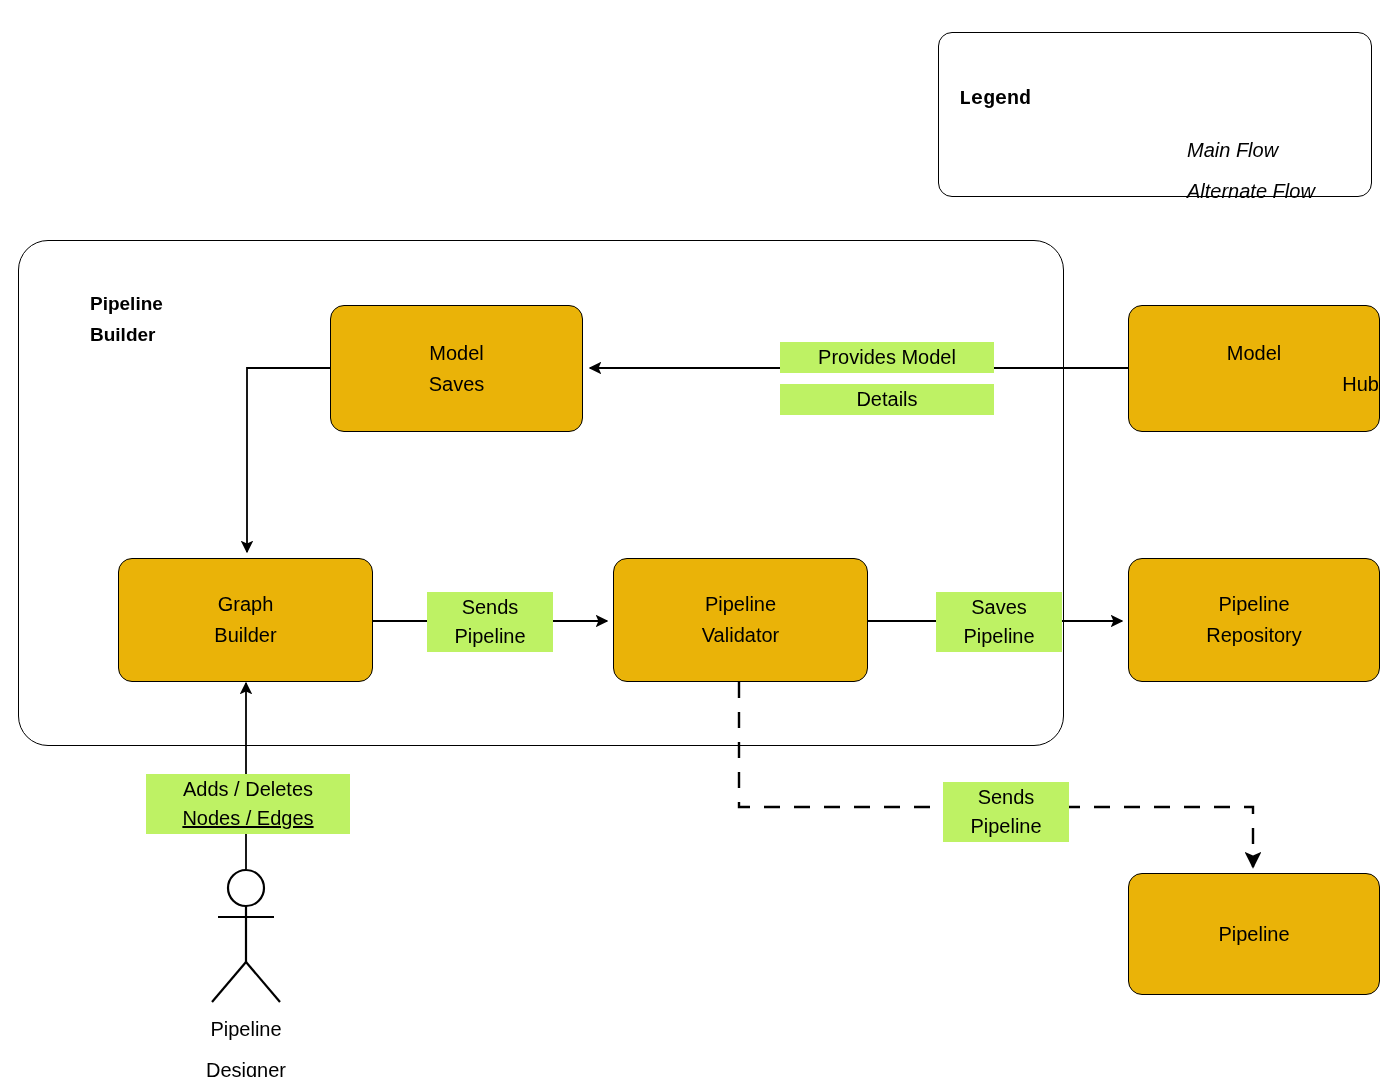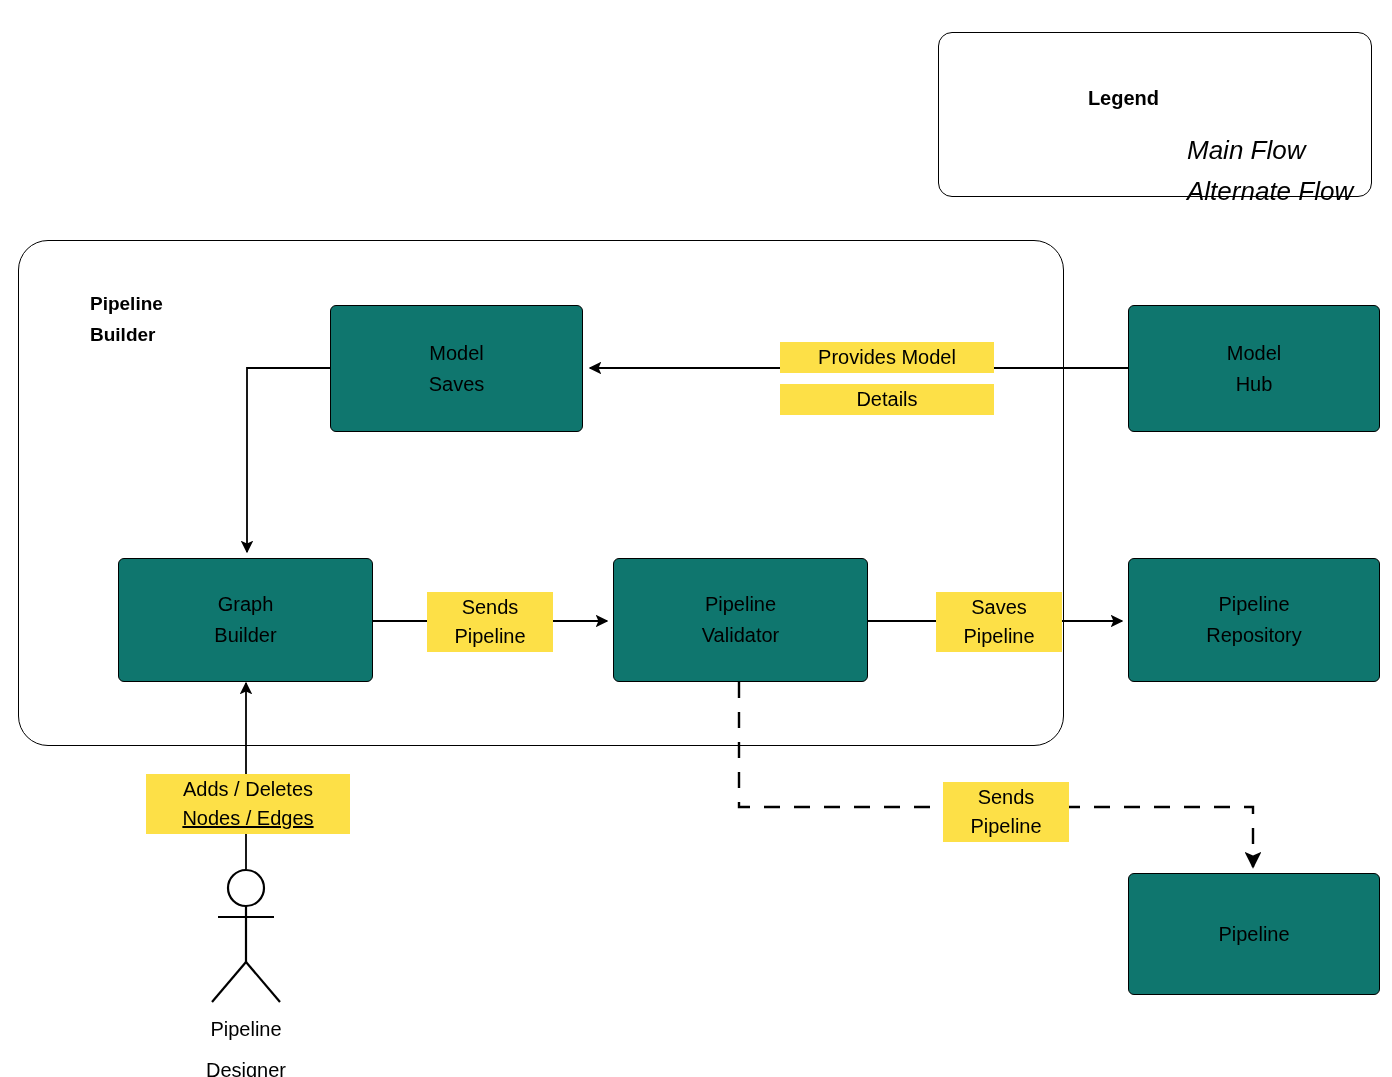--- a/index.html
+++ b/index.html
@@ -38,22 +38,22 @@
     white-space: pre;
     pointer-events: none;
   }
   .node-label {
     width: 100%;
     left: 0;
   }
   .node-box {
     position: absolute;
     border: 1.6px solid #000000;
-    border-radius: 6px;
-    background: #0f766e;
+    border-radius: 14px;
+    background: #eab308;
     box-sizing: border-box;
     display: flex;
     align-items: center;
     justify-content: center;
   }
   .group-box {
     position: absolute;
     border: 1.6px solid #000000;
     border-radius: 30px;
     background: transparent;
@@ -70,25 +70,25 @@
     border-radius: 14px;
     background: #ffffff;
     box-sizing: border-box;
   }
   .legend-title {
     font-weight: bold;
     font-size: 20px;
   }
   .legend-label {
     font-style: italic;
-    font-size: 26px;
+    font-size: 20px;
     text-align: left;
   }
   .edge-label {
-    background: #fde047;
+    background: #bef264;
     padding: 0 2px;
   }
   .actor-label {
     font-size: 20px;
   }
 </style>
 </head>
 <body>
 
 <div id="canvas">
@@ -137,40 +137,40 @@
     <g>
       <circle cx="246" cy="888" r="18" fill="#ffffff" stroke="#000000" stroke-width="2.2"></circle>
       <line x1="246" y1="906" x2="246" y2="962" stroke="#000000" stroke-width="2.2"></line>
       <line x1="218" y1="917" x2="274" y2="917" stroke="#000000" stroke-width="2.2"></line>
       <line x1="246" y1="962" x2="212" y2="1002" stroke="#000000" stroke-width="2.2"></line>
       <line x1="246" y1="962" x2="280" y2="1002" stroke="#000000" stroke-width="2.2"></line>
     </g>
   </svg>
 
   <div class="legend-box" style="left:938px; top:32px; width:434px; height:165px;">
-    <div class="legend-title" style="left:20px; top:50px; width:200px; text-align:right;">Legend</div>
+    <div class="legend-title" style="left:20px; top:50px; width:200px; text-align:left;font-family:Liberation Mono, monospace;">Legend</div>
     <div class="legend-label" style="left:248px; top:102px; width:180px;">Main Flow</div>
     <div class="legend-label" style="left:248px; top:143px; width:200px;">Alternate Flow</div>
   </div>
 
   <div class="group-box" style="left:18px; top:240px; width:1046px; height:506px;"></div>
   <div class="group-label" style="left:90px; top:288px; width:160px; text-align:left;">Pipeline</div>
   <div class="group-label" style="left:90px; top:319px; width:160px; text-align:left;">Builder</div>
 
   <div class="node-box" style="left:330px; top:305px; width:253px; height:127px;">
     <div style="position:relative; width:100%;">
       <div class="node-label" style="position:static;">Model</div>
       <div class="node-label" style="position:static;">Saves</div>
     </div>
   </div>
 
   <div class="node-box" style="left:1128px; top:305px; width:252px; height:127px;">
     <div style="position:relative; width:100%;">
       <div class="node-label" style="position:static;">Model</div>
-      <div class="node-label" style="position:static;">Hub</div>
+      <div class="node-label" style="position:static;text-align:right;">Hub</div>
     </div>
   </div>
 
   <div class="node-box" style="left:118px; top:558px; width:255px; height:124px;">
     <div style="position:relative; width:100%;">
       <div class="node-label" style="position:static;">Graph</div>
       <div class="node-label" style="position:static;">Builder</div>
     </div>
   </div>
 

